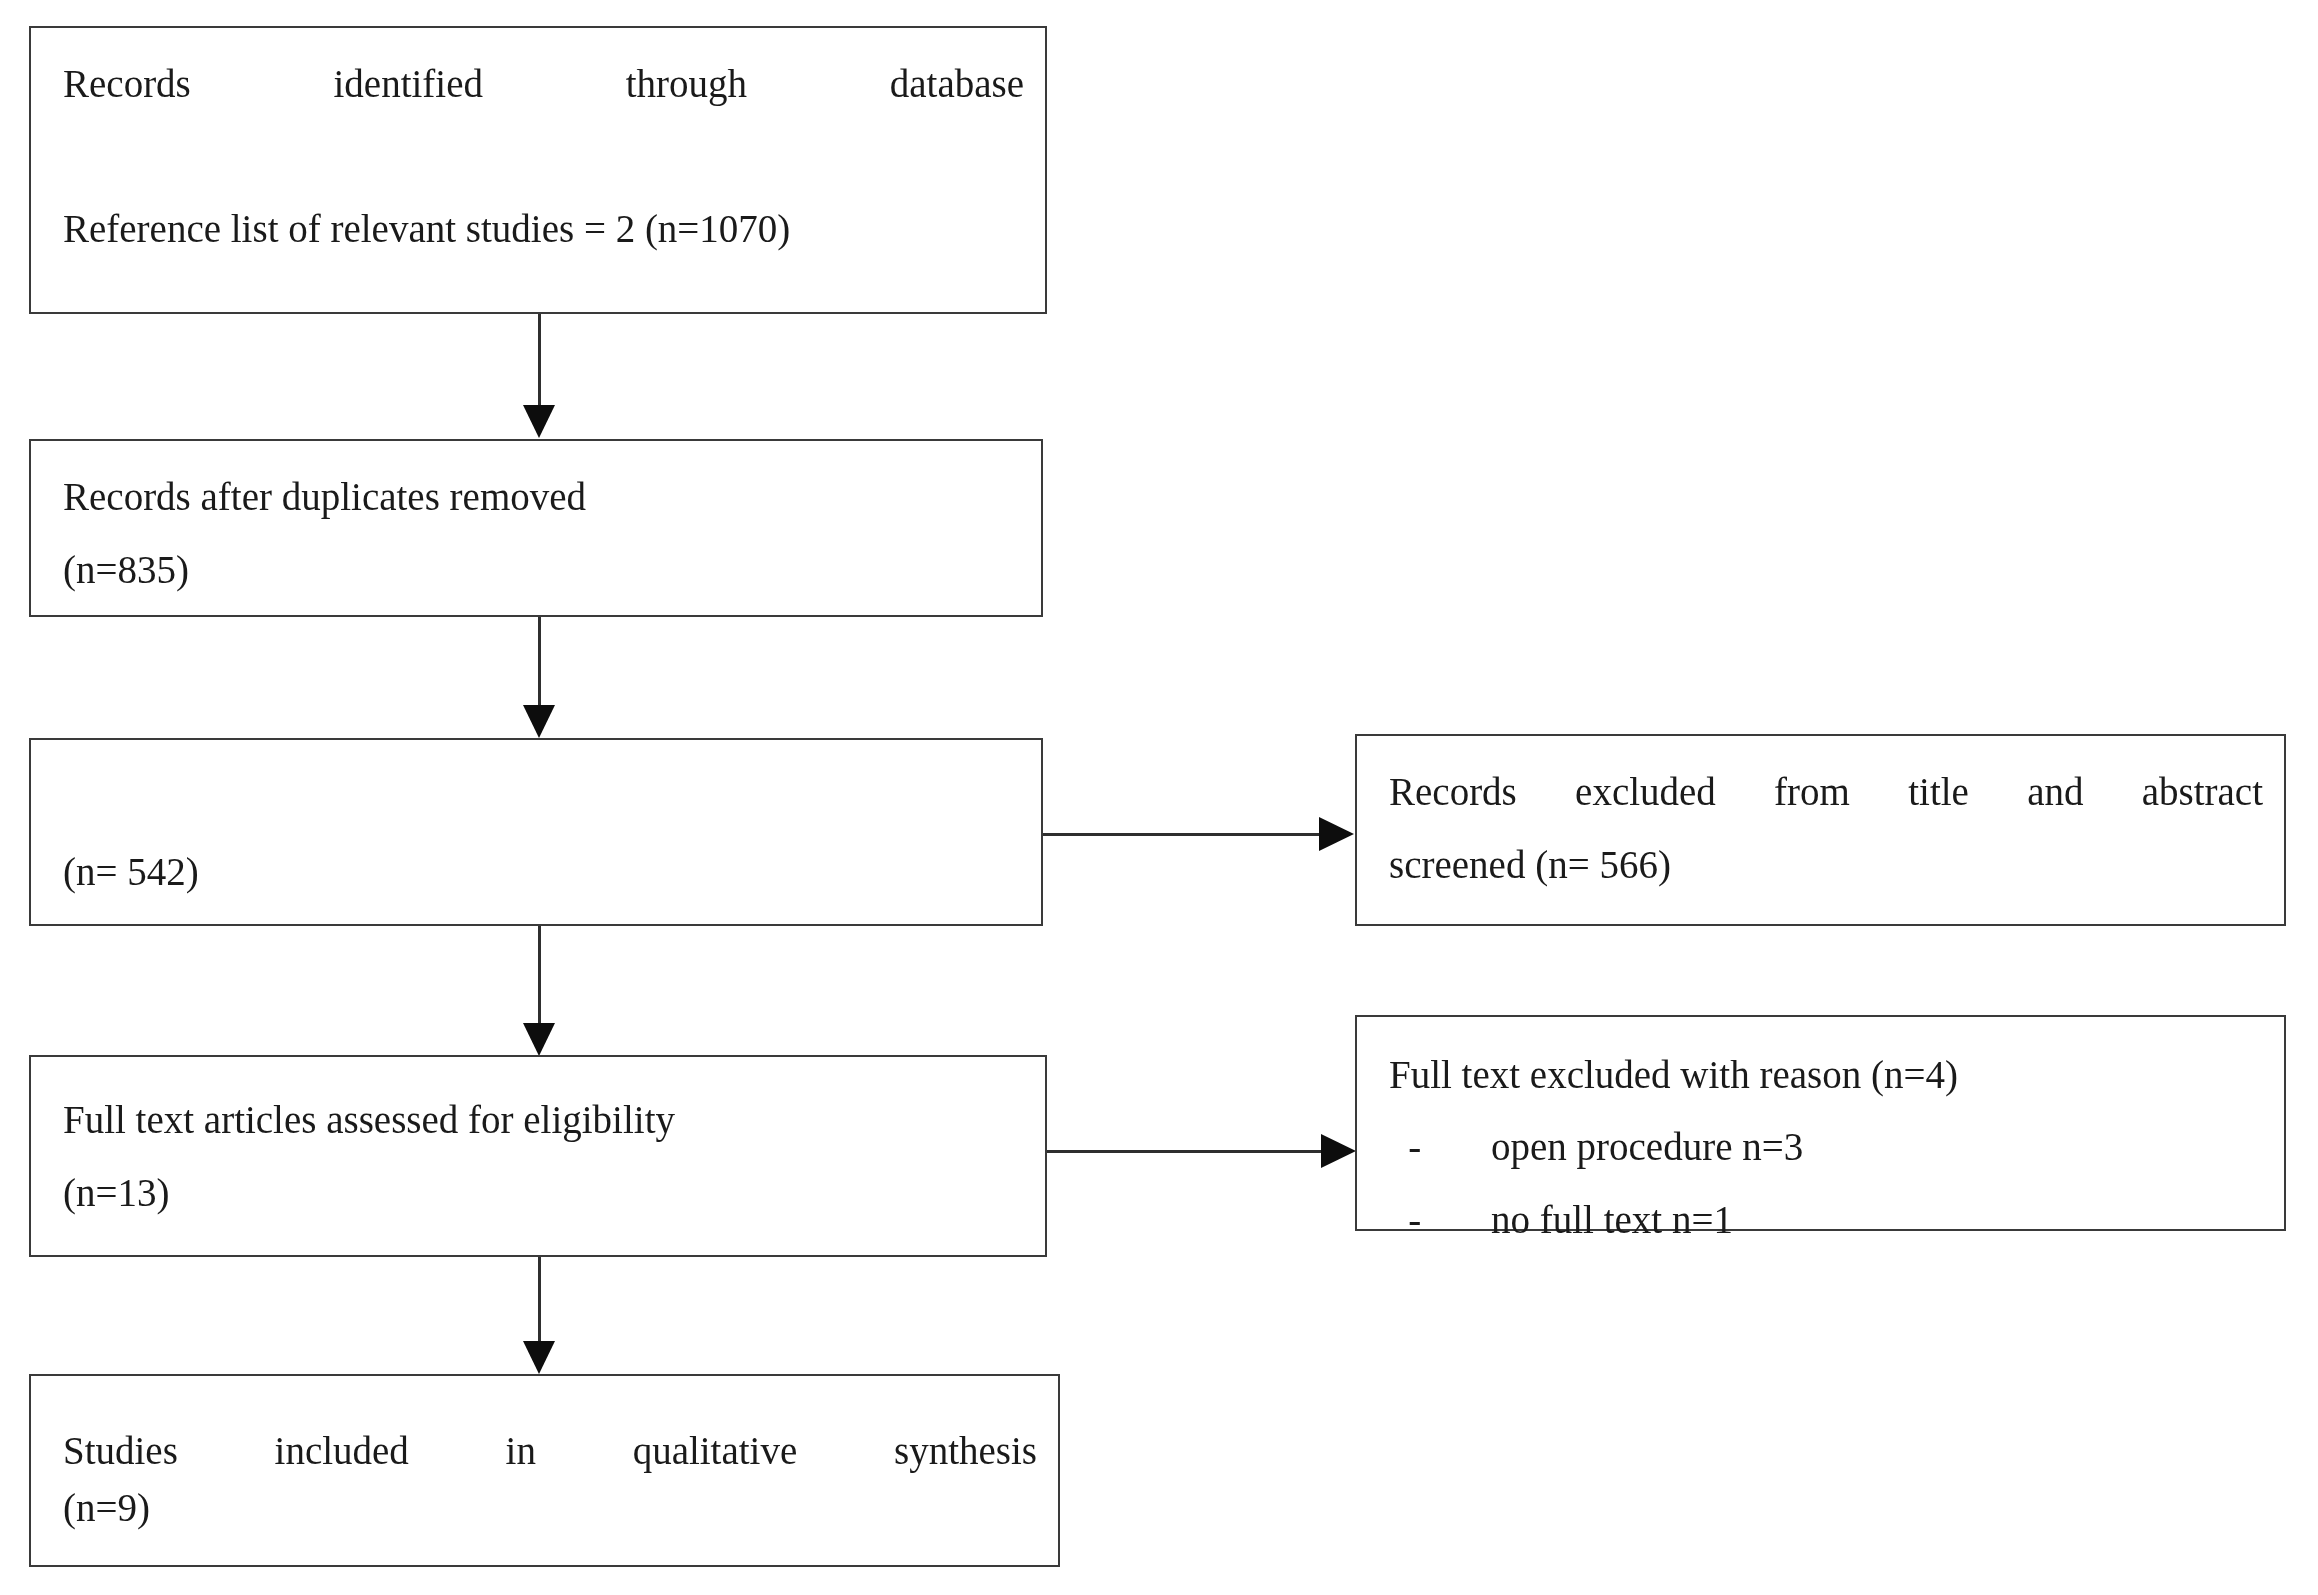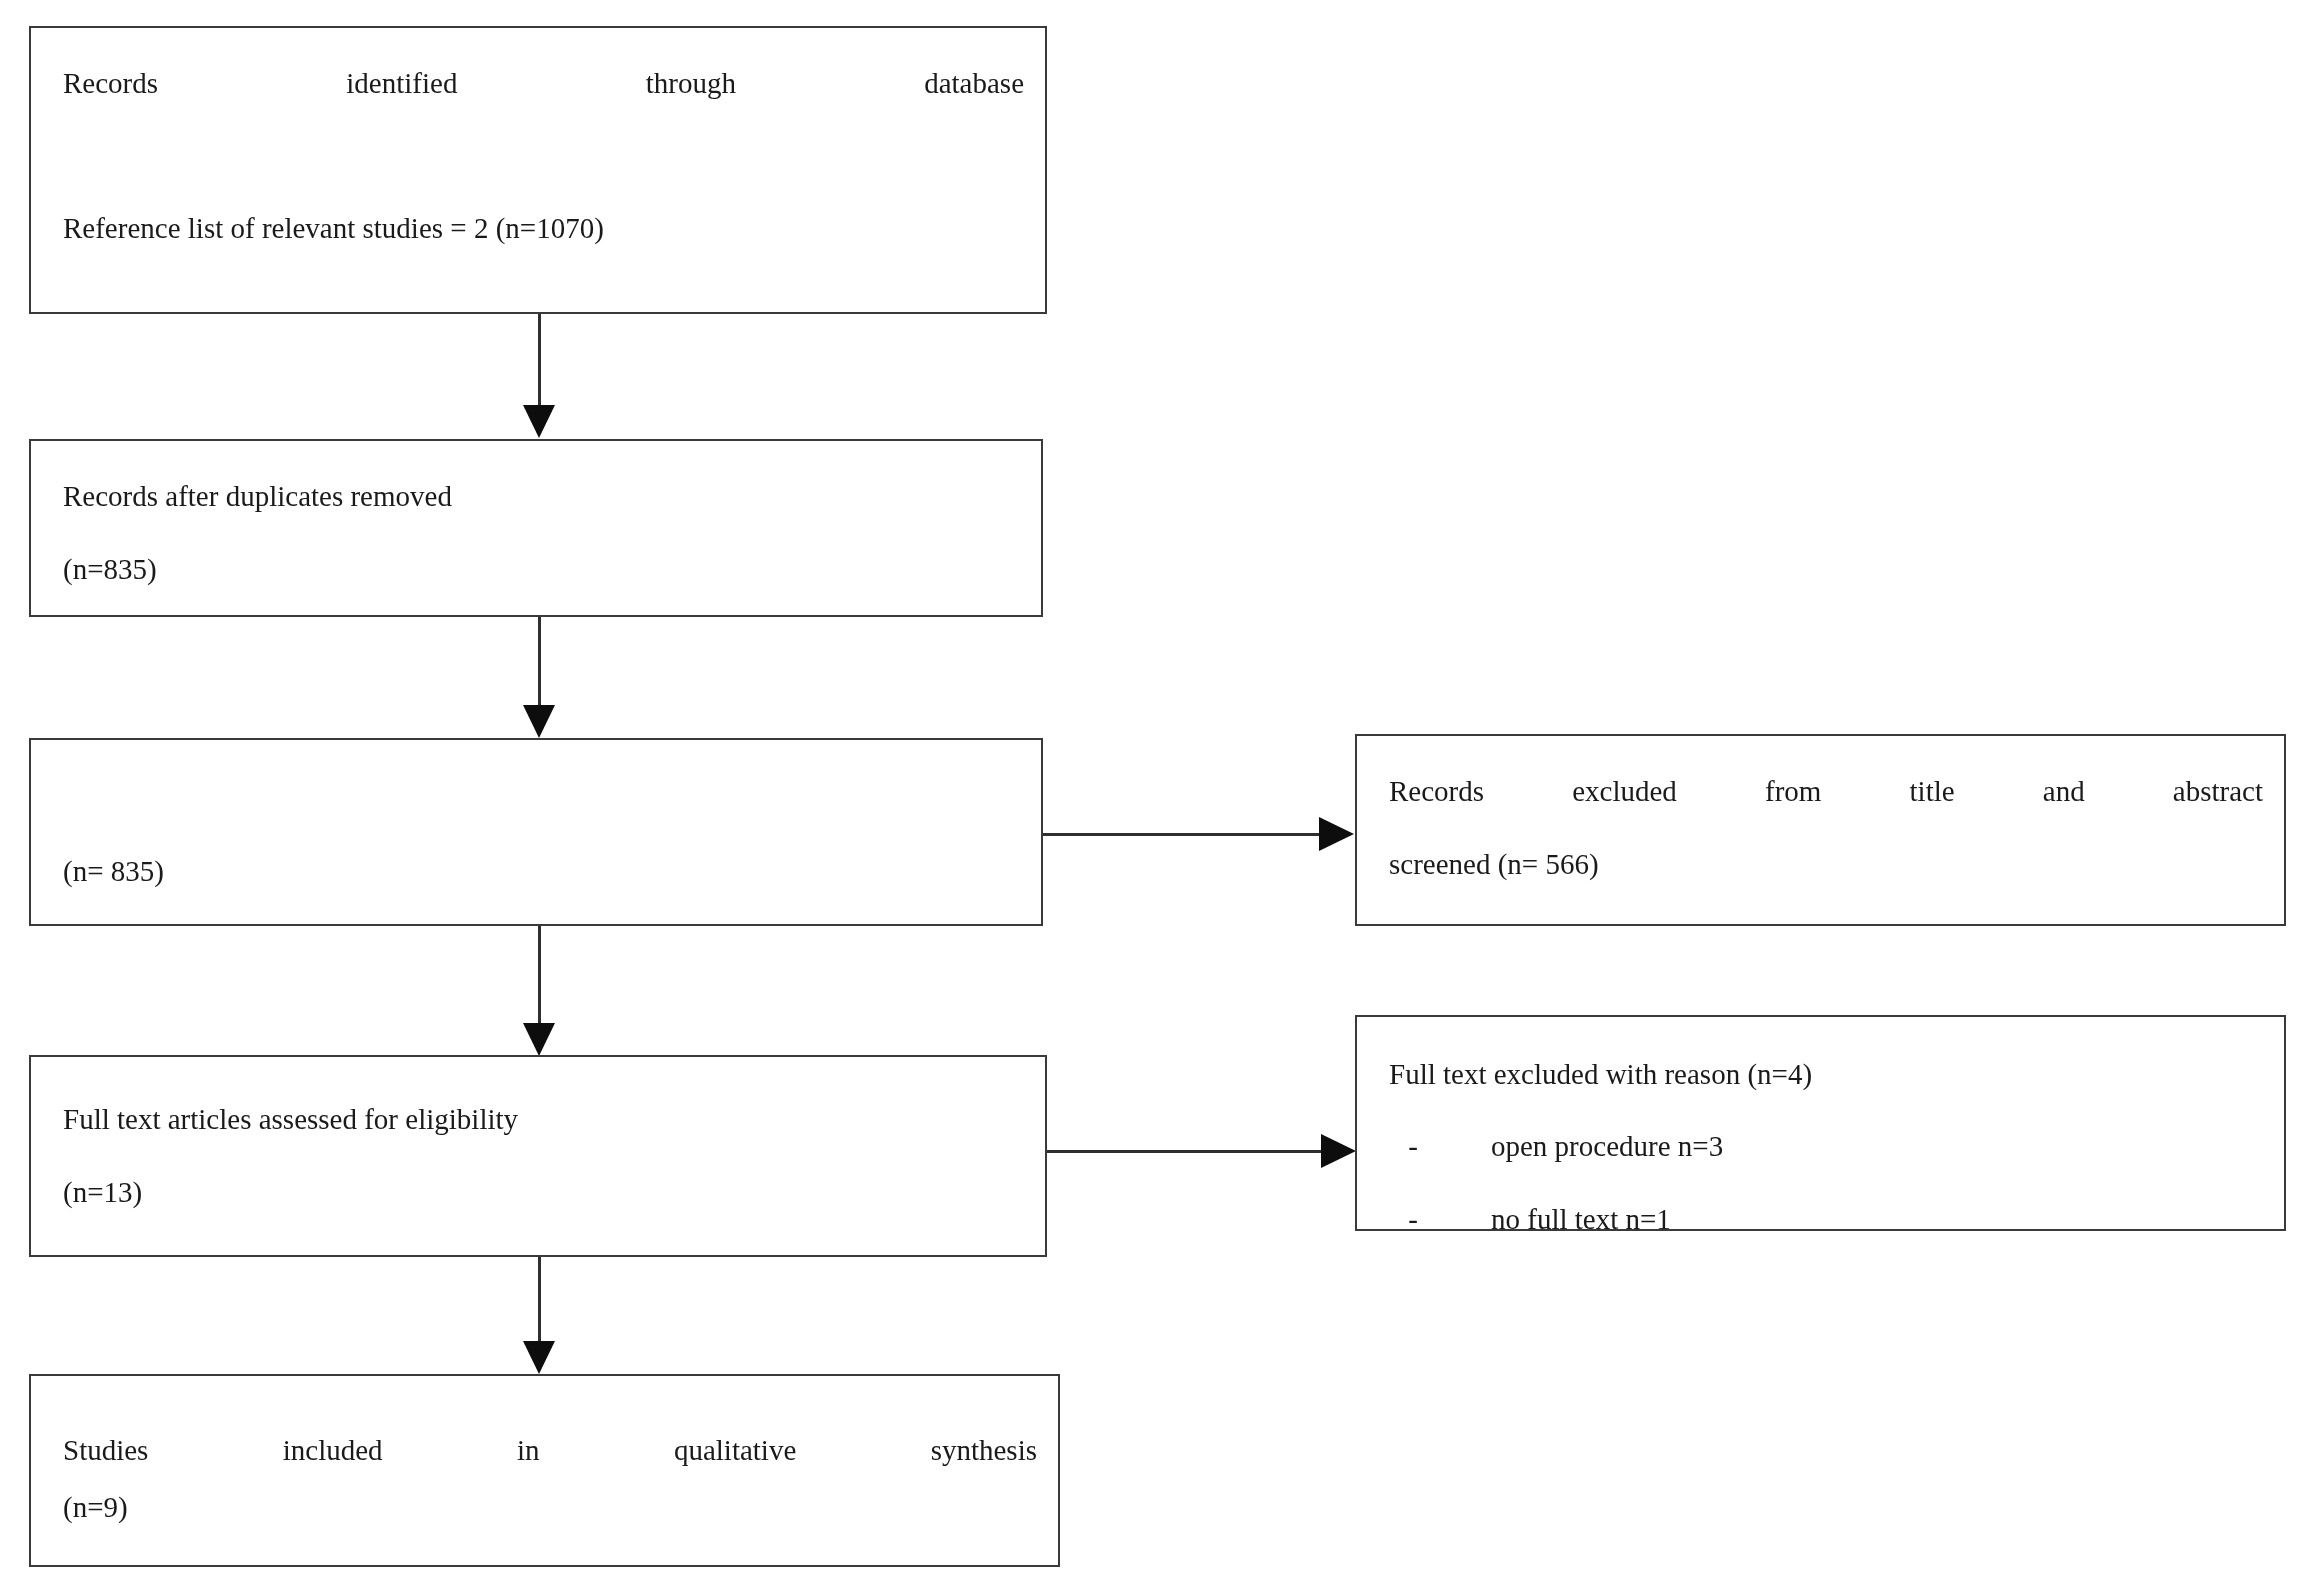--- a/index.html
+++ b/index.html
@@ -14,21 +14,21 @@
     background: #ffffff;
     font-family: "Liberation Serif", "DejaVu Serif", serif;
     overflow: hidden;
   }
   .flow-box {
     position: absolute;
     box-sizing: border-box;
     border: 2.8px solid #3a3a3a;
     background: #ffffff;
     color: #000000;
-    font-size: 29px;
+    font-size: 39px;
     line-height: 73px;
   }
   .box-text {
     position: absolute;
     left: 32px;
     right: 21px;
     color: #1a1a1a;
   }
   .justified {
     text-align: justify;
@@ -118,21 +118,21 @@
     </div>
   </div>
 
   <div class="arrow-v" style="left:539px; top:617px;">
     <div class="shaft" style="height:88px;"></div>
     <div class="head" style="top:88px;"></div>
   </div>
 
   <div class="flow-box" style="left:29px; top:738px; width:1014px; height:188px;">
     <div class="box-text plain" style="top:95px;">
-      <span>(n= 835)</span>
+      <span>(n= 542)</span>
     </div>
   </div>
 
   <div class="arrow-h" style="left:1043px; top:834px;">
     <div class="shaft" style="width:276px;"></div>
     <div class="head" style="left:276px;"></div>
   </div>
 
   <div class="flow-box" style="left:1355px; top:734px; width:931px; height:192px;">
     <div class="box-text justified" style="top:19.3px;">

